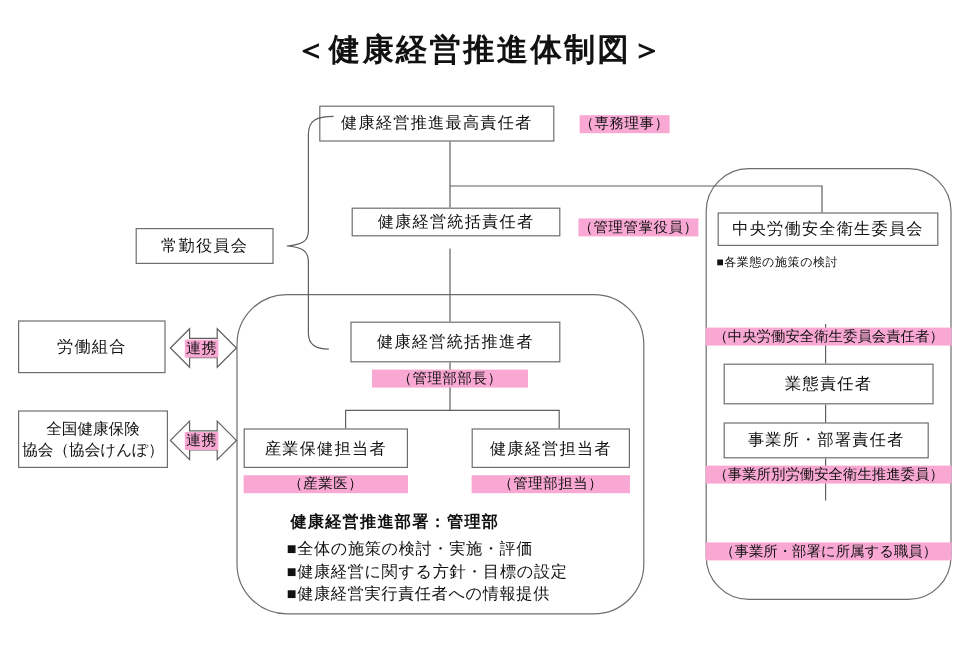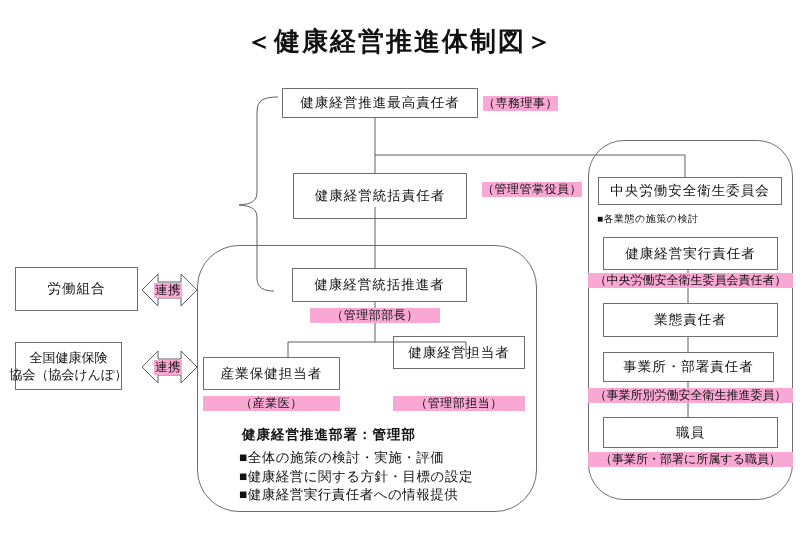--- a/index.html
+++ b/index.html
@@ -65,82 +65,79 @@
     <path d="M278 97 C264 97 257 100 257 112 L257 192 C257 201 252 204 239 205 C252 206 257 209 257 218 L257 278 C257 288 264 291 274 291" stroke="#5f5f5f" stroke-width="1" fill="none"></path>
 
     <path d="M688 270 V303" stroke="#5f5f5f" stroke-width="1" fill="none"></path>
     <path d="M688 337 V352" stroke="#5f5f5f" stroke-width="1" fill="none"></path>
     <path d="M688 382 V417" stroke="#5f5f5f" stroke-width="1" fill="none"></path>
 
     <polygon points="142,290 158,274 158,282 181,282 181,274 197,290 181,306 181,298 158,298 158,306" fill="#ffffff" stroke="#5f5f5f" stroke-width="1"></polygon>
     <polygon points="142,367 158,351 158,359 181,359 181,351 197,367 181,383 181,375 158,375 158,383" fill="#ffffff" stroke="#5f5f5f" stroke-width="1"></polygon>
   </svg>
 
-  <div class="box" style="left:282px;top:88px;width:196px;height:30px;">
+  <div class="box" style="left:266px;top:88px;width:196px;height:30px;">
     <span>健康経営推進最高責任者</span>
   </div>
   <div class="note" style="left:483px;top:96px;">（専務理事）</div>
 
-  <div class="box" style="left:293px;top:173px;width:174px;height:46px;">
+  <div class="box" style="left:293px;top:173px;width:174px;height:24px;">
     <span>健康経営統括責任者</span>
   </div>
   <div class="note" style="left:482px;top:182px;">（管理管掌役員）</div>
 
+  <div class="box" style="left:113px;top:190px;width:115px;height:30px;">
+    <span>常勤役員会</span>
+  </div>
 
   <div class="box" style="left:15px;top:267px;width:123px;height:44px;">
     <span>労働組合</span>
   </div>
   <div class="note centered" style="left:154px;top:283px;width:28px;font-size:12.5px;">連携</div>
 
-  <div class="box two-line" style="left:15px;top:342px;width:107px;height:48px;font-size:13px;">
+  <div class="box two-line" style="left:15px;top:342px;width:125px;height:48px;font-size:13px;">
     <span>全国健康保険</span>
     <span>協会（協会けんぽ）</span>
   </div>
   <div class="note centered" style="left:154px;top:360px;width:28px;font-size:12.5px;">連携</div>
 
   <div class="box" style="left:292px;top:268px;width:175px;height:34px;">
     <span>健康経営統括推進者</span>
   </div>
   <div class="note centered" style="left:310px;top:308px;width:130px;">（管理部部長）</div>
 
   <div class="box" style="left:203px;top:357px;width:137px;height:33px;">
     <span>産業保健担当者</span>
   </div>
   <div class="note centered" style="left:203px;top:396px;width:137px;">（産業医）</div>
 
-  <div class="box" style="left:393px;top:336px;width:132px;height:33px;">
+  <div class="box" style="left:393px;top:357px;width:132px;height:33px;">
     <span>健康経営担当者</span>
   </div>
   <div class="note centered" style="left:393px;top:396px;width:132px;">（管理部担当）</div>
 
   <div class="dept-title">健康経営推進部署：管理部</div>
   <div class="bullets">
     <div>■全体の施策の検討・実施・評価</div>
     <div>■健康経営に関する方針・目標の設定</div>
     <div>■健康経営実行責任者への情報提供</div>
   </div>
 
   <div class="box" style="left:598px;top:177px;width:184px;height:28px;">
     <span>中央労働安全衛生委員会</span>
   </div>
 
   <div class="right-note">■各業態の施策の検討</div>
 
-  <div class="box" style="left:603px;top:237px;width:175px;height:33px;">
-    <span>健康経営実行責任者</span>
-  </div>
   <div class="note centered" style="left:588px;top:273px;width:205px;letter-spacing:0;">（中央労働安全衛生委員会責任者）</div>
 
   <div class="box" style="left:603px;top:303px;width:175px;height:34px;text-align:right;">
     <span>業態責任者</span>
   </div>
 
   <div class="box" style="left:603px;top:352px;width:171px;height:30px;">
     <span>事業所・部署責任者</span>
   </div>
   <div class="note centered" style="left:588px;top:388px;width:205px;letter-spacing:0;">（事業所別労働安全衛生推進委員）</div>
 
-  <div class="box" style="left:603px;top:417px;width:175px;height:31px;">
-    <span>職員</span>
-  </div>
   <div class="note centered" style="left:588px;top:452px;width:205px;letter-spacing:0;">（事業所・部署に所属する職員）</div>
 
 </div>
 
 </body></html>

